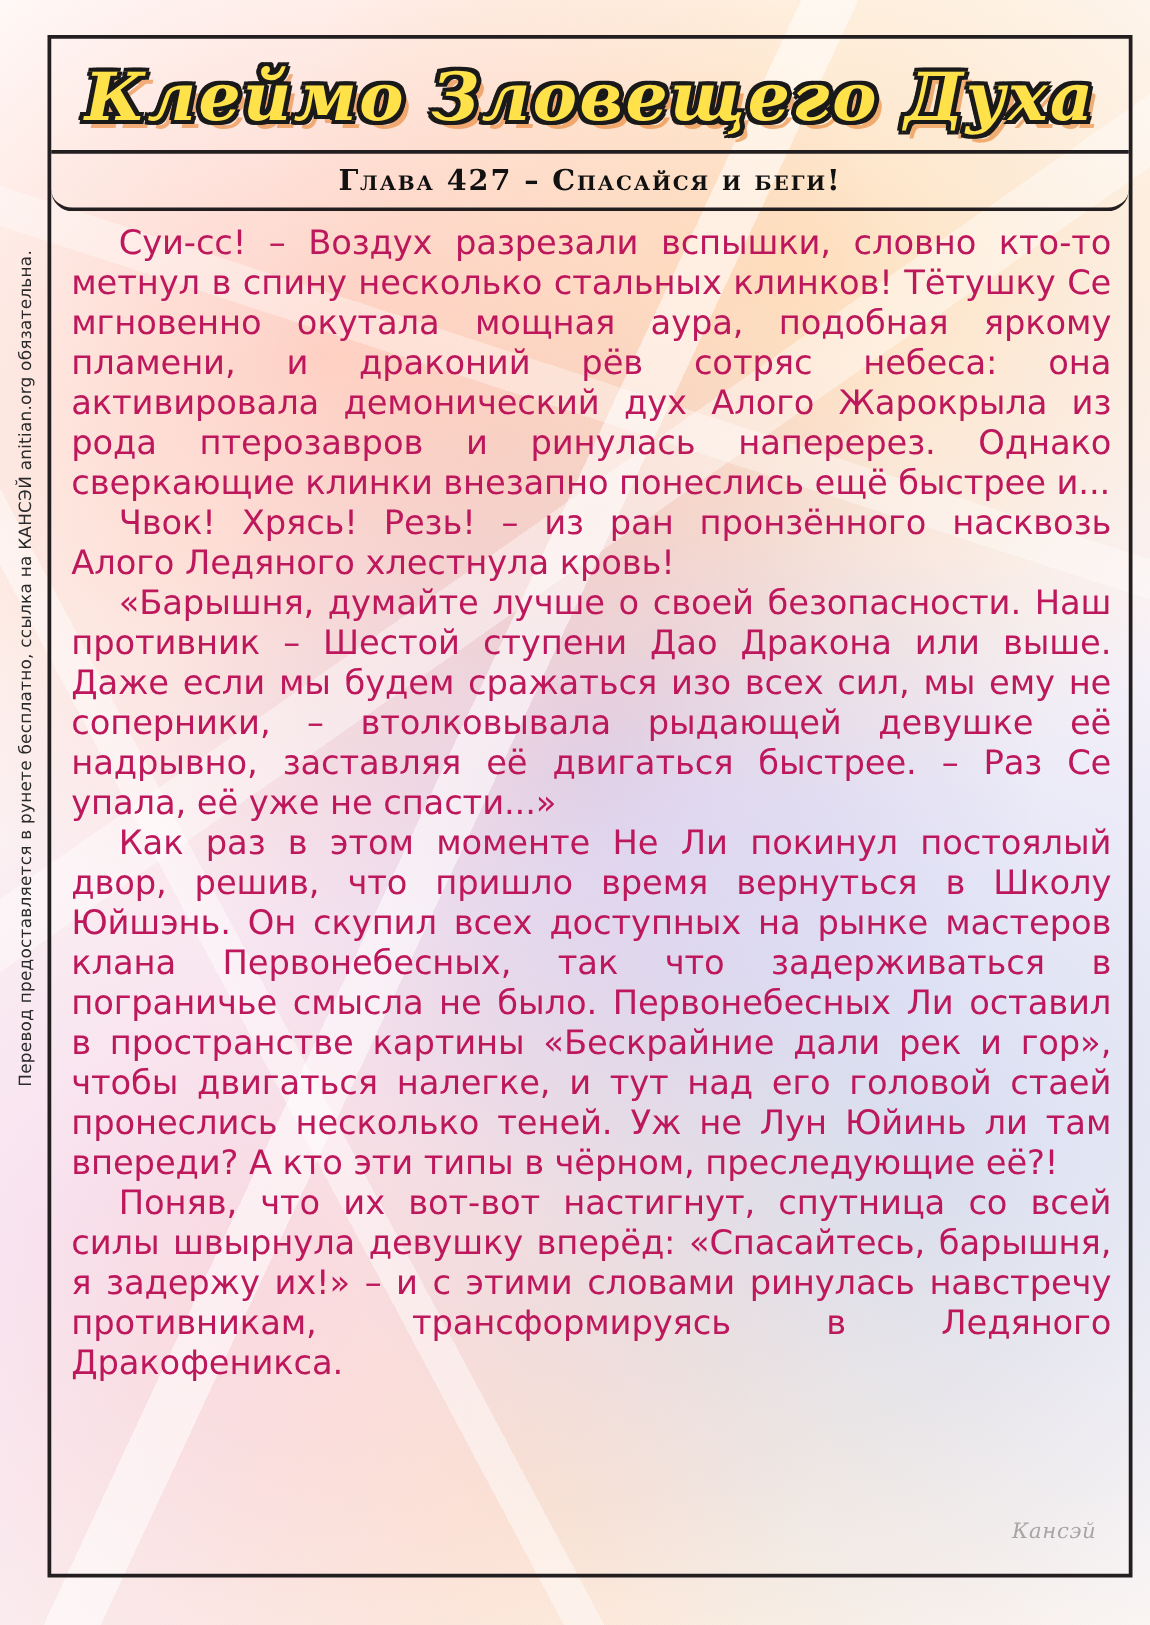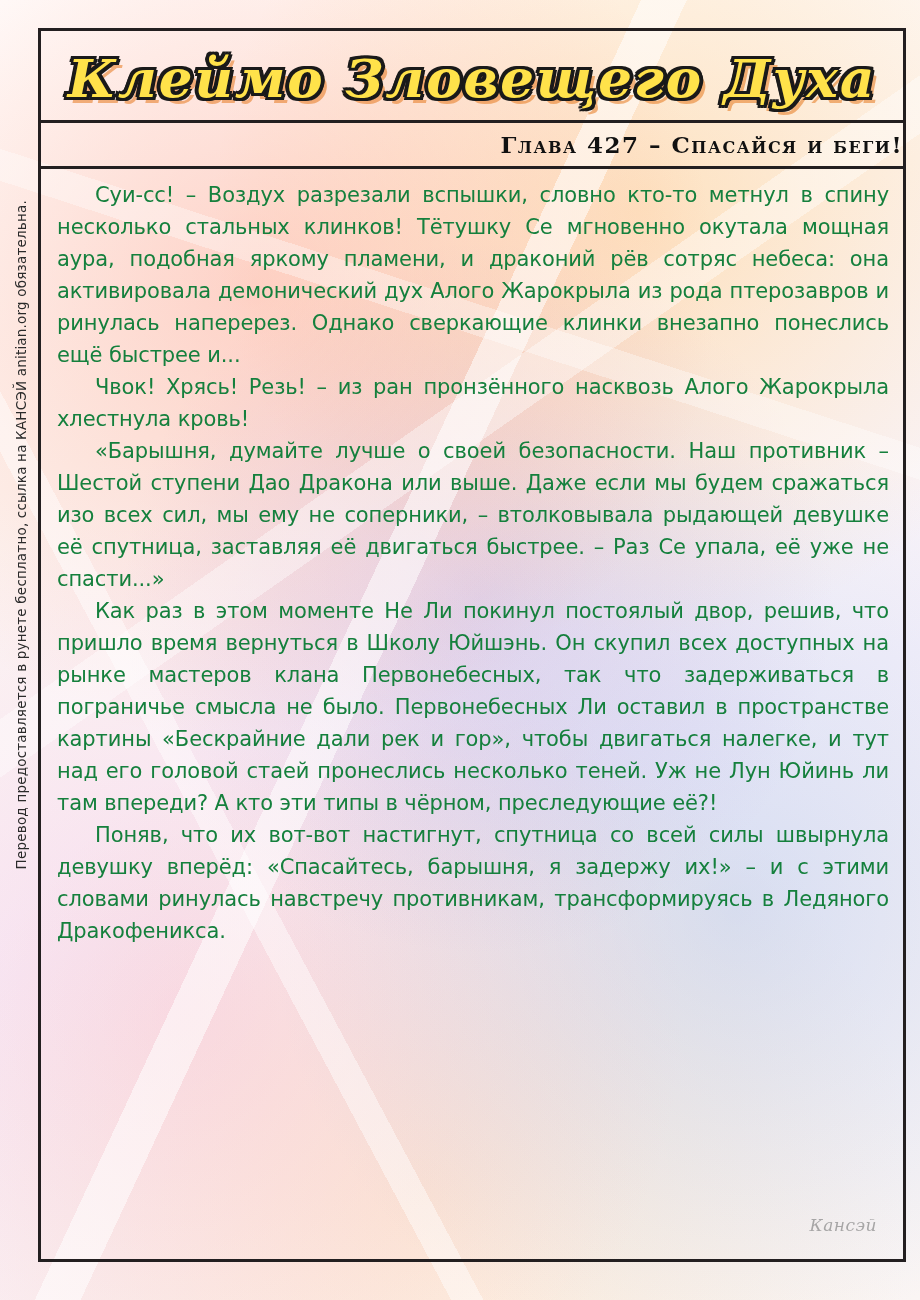--- a/index.html
+++ b/index.html
@@ -105,45 +105,46 @@
       -4px 0 #1a1a1a, 4px 0 #1a1a1a,
       6px 6px 0 rgba(230,120,30,0.55);
     white-space: nowrap;
   }
 
   
   .chapter-bar {
     height: 46px;
     display: flex;
     align-items: center;
-    justify-content: flex-end;
+    justify-content: center;
     border-bottom: 3px solid #231f20;
     box-sizing: border-box;
+    border-radius: 17px;
   }
   .chapter-text {
     font-family: "DejaVu Serif", serif;
     font-weight: bold;
     font-size: 23px;
     color: #111;
     letter-spacing: 1.5px;
     font-variant: small-caps;
     white-space: nowrap;
   }
 
   
   .body-text {
     padding: 10px 14px 0 16px;
     box-sizing: border-box;
   }
   .body-text p {
     margin: 0;
     font-family: "DejaVu Sans", sans-serif;
-    font-size: 21px;
+    font-size: 27px;
     line-height: 32px;
-    color: #15803d;
+    color: #be185d;
     text-align: justify;
     text-indent: 38px;
     letter-spacing: -0.1px;
   }
 
   
   .signature {
     position: absolute;
     right: 26px;
     bottom: 24px;
@@ -171,22 +172,22 @@
     <div class="title-bar">
       <div class="manga-title">Клеймо Зловещего Духа</div>
     </div>
 
     <div class="chapter-bar">
       <div class="chapter-text">Глава 427 – Спасайся и беги!</div>
     </div>
 
     <div class="body-text">
       <p>Суи-сс! – Воздух разрезали вспышки, словно кто-то метнул в спину несколько стальных клинков! Тётушку Се мгновенно окутала мощная аура, подобная яркому пламени, и драконий рёв сотряс небеса: она активировала демонический дух Алого Жарокрыла из рода птерозавров и ринулась наперерез. Однако сверкающие клинки внезапно понеслись ещё быстрее и...</p>
-      <p>Чвок! Хрясь! Резь! – из ран пронзённого насквозь Алого Жарокрыла хлестнула кровь!</p>
-      <p>«Барышня, думайте лучше о своей безопасности. Наш противник – Шестой ступени Дао Дракона или выше. Даже если мы будем сражаться изо всех сил, мы ему не соперники, – втолковывала рыдающей девушке её спутница, заставляя её двигаться быстрее. – Раз Се упала, её уже не спасти...»</p>
+      <p>Чвок! Хрясь! Резь! – из ран пронзённого насквозь Алого Ледяного хлестнула кровь!</p>
+      <p>«Барышня, думайте лучше о своей безопасности. Наш противник – Шестой ступени Дао Дракона или выше. Даже если мы будем сражаться изо всех сил, мы ему не соперники, – втолковывала рыдающей девушке её надрывно, заставляя её двигаться быстрее. – Раз Се упала, её уже не спасти...»</p>
       <p>Как раз в этом моменте Не Ли покинул постоялый двор, решив, что пришло время вернуться в Школу Юйшэнь. Он скупил всех доступных на рынке мастеров клана Первонебесных, так что задерживаться в пограничье смысла не было. Первонебесных Ли оставил в пространстве картины «Бескрайние дали рек и гор», чтобы двигаться налегке, и тут над его головой стаей пронеслись несколько теней. Уж не Лун Юйинь ли там впереди? А кто эти типы в чёрном, преследующие её?!</p>
       <p>Поняв, что их вот-вот настигнут, спутница со всей силы швырнула девушку вперёд: «Спасайтесь, барышня, я задержу их!» – и с этими словами ринулась навстречу противникам, трансформируясь в Ледяного Дракофеникса.</p>
     </div>
 
     <div class="signature">Кансэй</div>
 
   </div>
 </div>
 
 </body></html>

